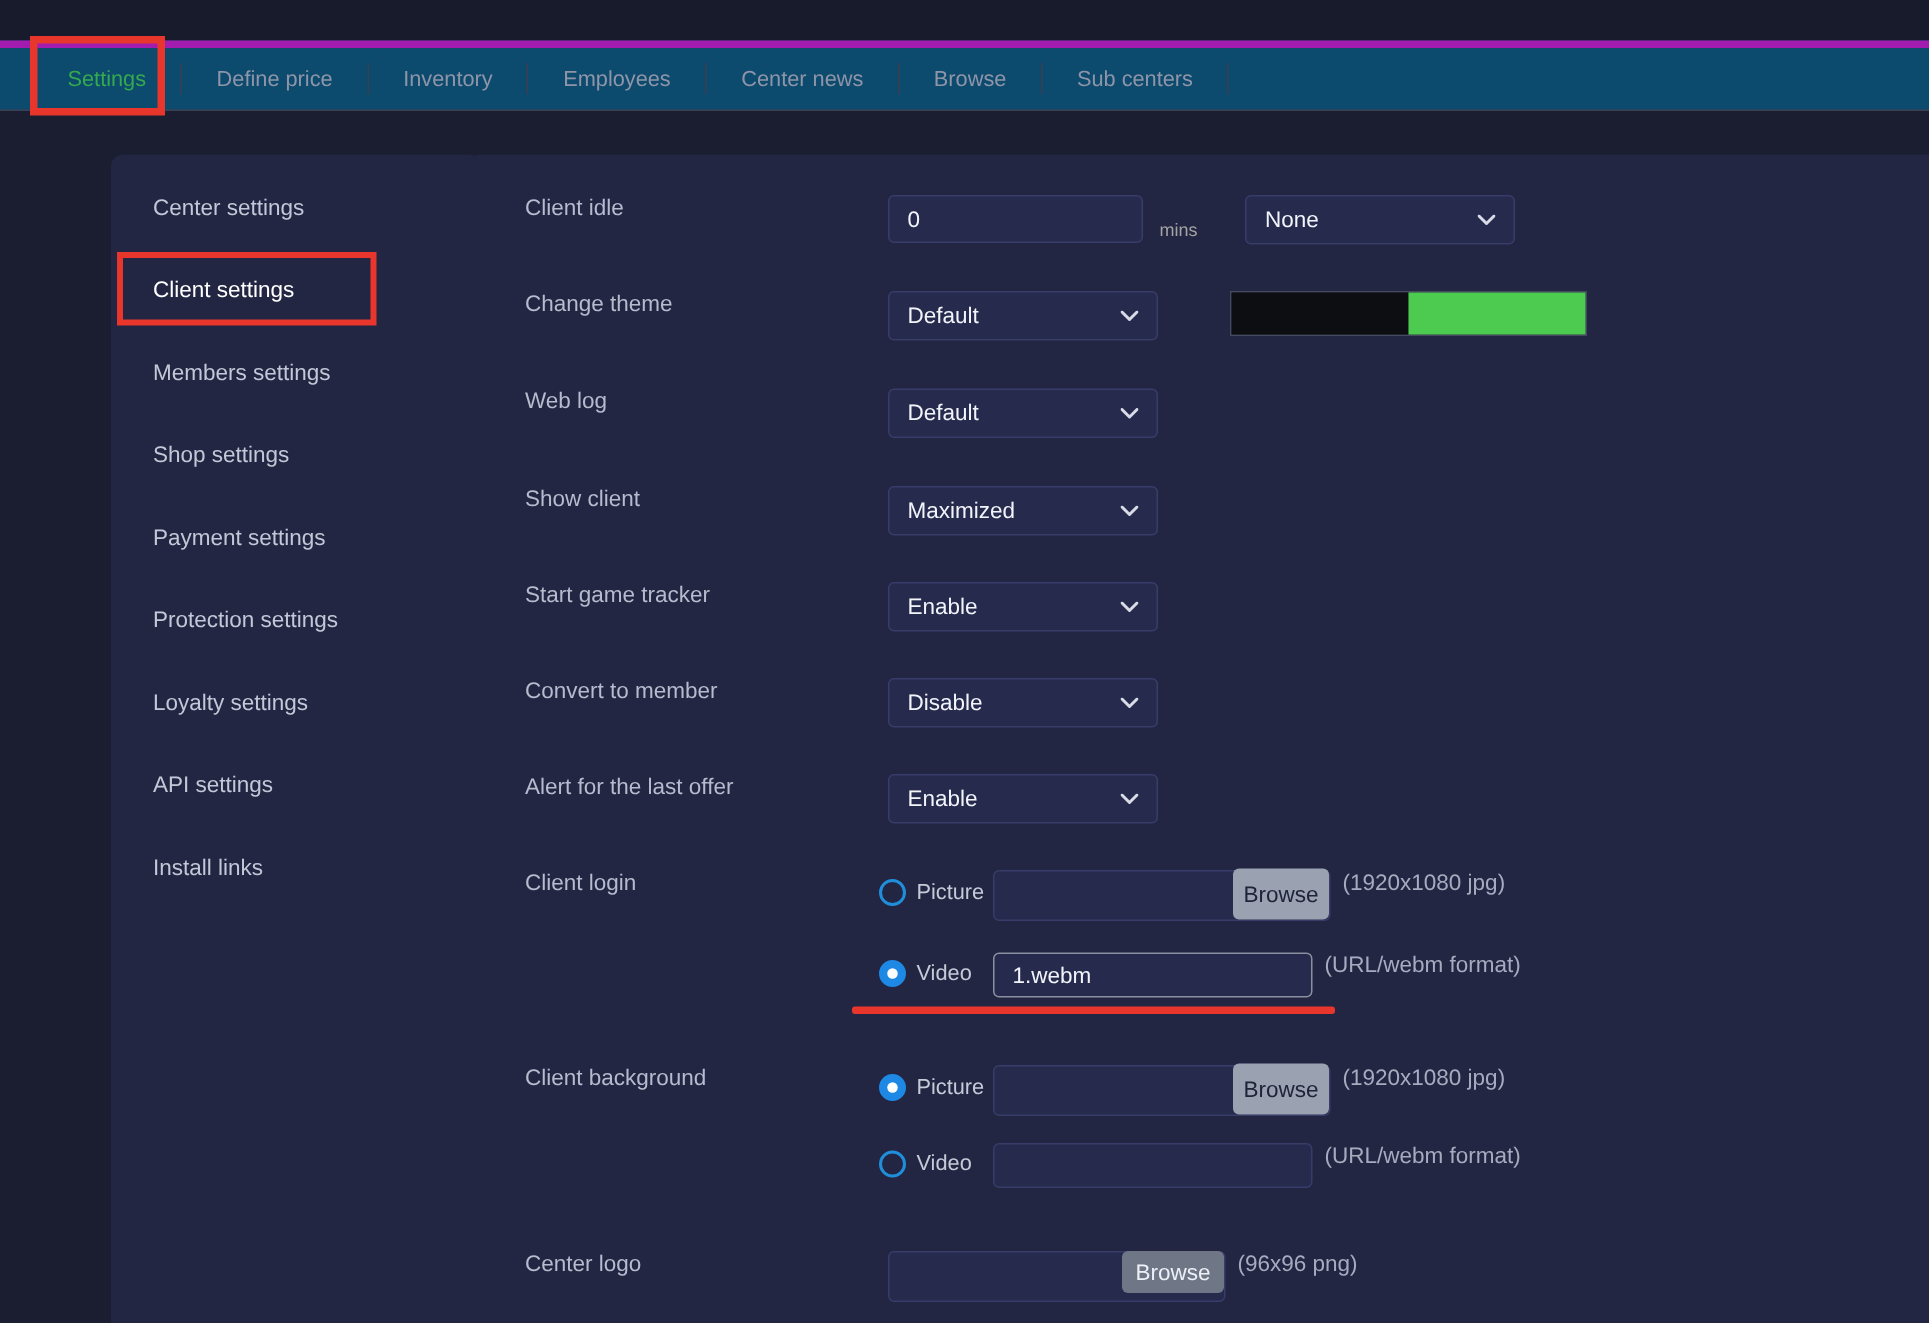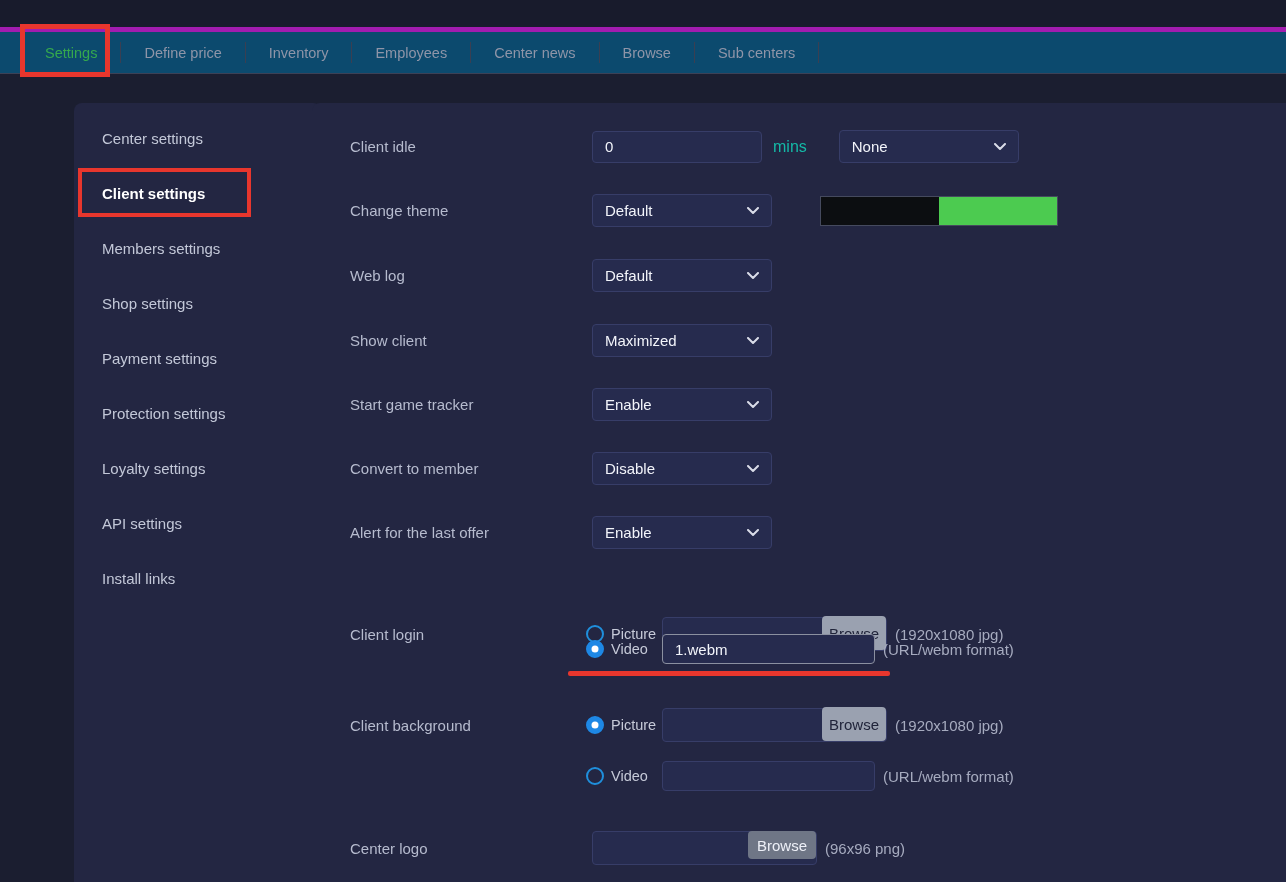--- a/index.html
+++ b/index.html
@@ -36,51 +36,51 @@
     width:247px; height:779px;
     background:#232642;
     border-radius:8px 8px 0 0;
     padding-top:8px;
     margin-left:36px;
   }
   .side-item {
     height:55px; display:flex; align-items:center;
     padding-left:28px; font-size:15px; color:#c3c8d8;
   }
-  .side-item.active { color:#ffffff; font-weight:bold; }
+  .side-item.active { color:#ffffff; font-weight:normal; }
 
   .main-panel {
     position:absolute; left:312px; top:103px;
     width:974px; height:779px;
     background:#232642;
     border-radius:8px 0 0 0;
   }
 
   
   .frow {
     position:absolute; left:38px; right:10px;
-    display:flex; align-items:center;
+    display:flex; 
   }
   .flabel { width:242px; font-size:15px; color:#b6bbce; flex:none; }
   .flabel.narrow { width:236px; }
   .spacer-label { width:236px; flex:none; }
 
   .input, .select, .file-wrap, .video-input {
     background:#262b4e; border:1px solid #373d68;
     border-radius:4px; color:#f2f4fa; font-size:15px;
   }
   .input { width:170px; height:32px; padding:0 12px; display:flex; align-items:center; }
   .select {
     width:180px; height:33px; padding:0 12px;
     display:flex; align-items:center; justify-content:space-between;
     cursor:default;
   }
   .chev { display:flex; align-items:center; }
 
-  .unit { font-size:16px; color:#14b8a6; margin-left:11px; }
+  .unit { font-size:12px; color:#a3a3a3; margin-left:11px;margin-top:16px; }
   .gap32 { margin-left:32px; }
 
   
   .swatch {
     margin-left:48px; width:238px; height:30px;
     border:1px solid #454a5e; display:flex;
   }
   .swatch > div { flex:1; height:100%; }
 
   
@@ -125,21 +125,21 @@
   }
 
   
   .r1  { top:27px;  height:33px; }
   .r2  { top:91px;  height:33px; }
   .r3  { top:156px; height:33px; }
   .r4  { top:221px; height:33px; }
   .r5  { top:285px; height:33px; }
   .r6  { top:349px; height:33px; }
   .r7  { top:413px; height:33px; }
-  .r8a { top:477px; height:30px;margin-top:39px; }
+  .r8a { top:477px; height:30px; }
   .r8b { top:532px; height:28px; }
   .r9a { top:607px; height:30px; }
   .r9b { top:659px; height:28px; }
   .r10 { top:731px; height:28px; }
 </style>
 </head>
 <body>
 
 <div class="top-strip"></div>
 

